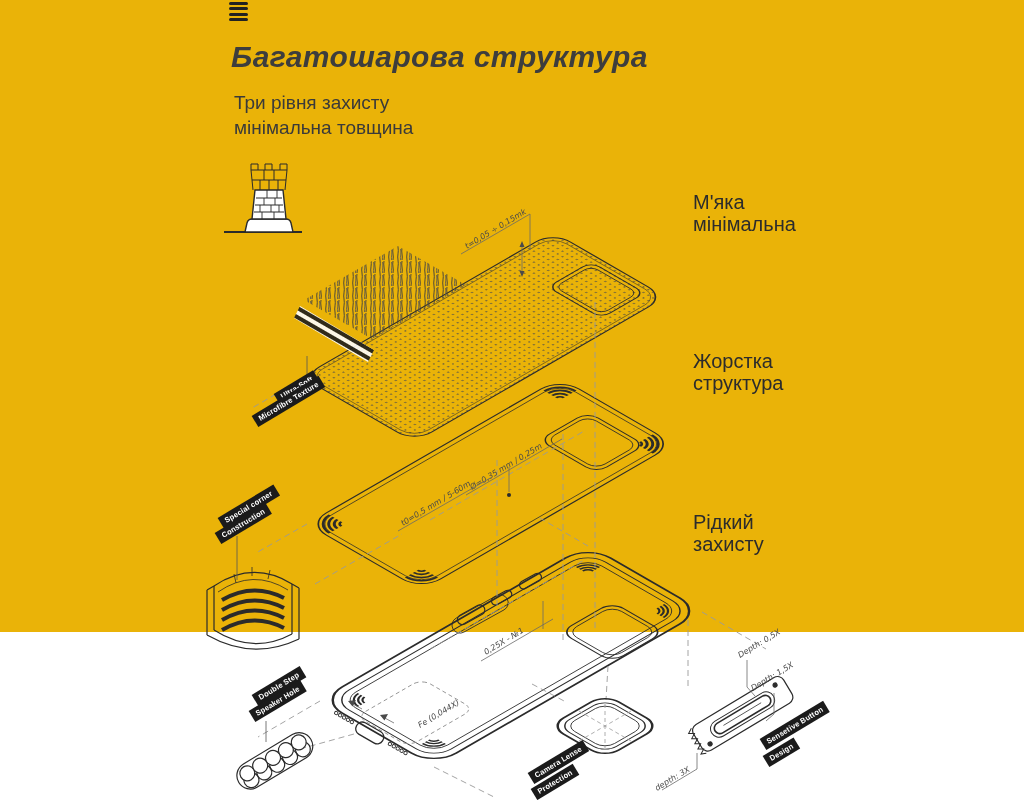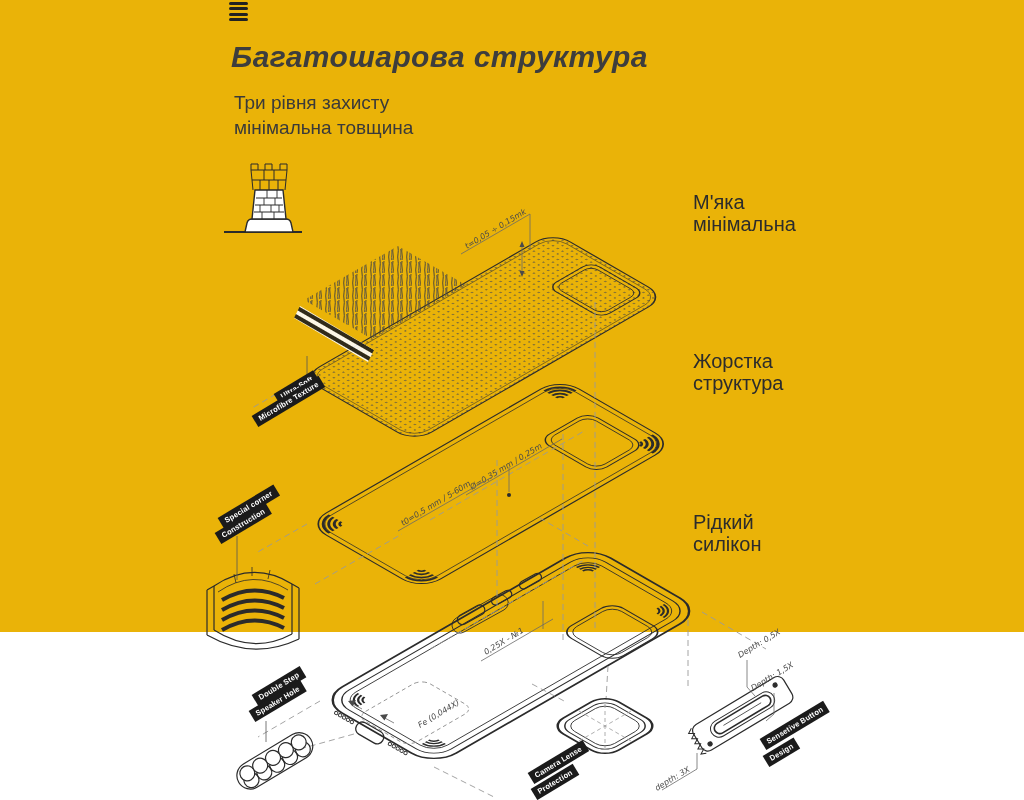--- a/index.html
+++ b/index.html
@@ -41,21 +41,21 @@
   <div class="layer-label" style="top:191px">
     <div>М'яка</div>
     <div>мінімальна</div>
   </div>
   <div class="layer-label" style="top:350px">
     <div>Жорстка</div>
     <div>структура</div>
   </div>
   <div class="layer-label" style="top:511px">
     <div>Рідкий</div>
-    <div>силікон</div>
+    <div>захисту</div>
   </div>
 
   <svg width="1024" height="800" viewBox="0 0 1024 800">
     <defs>
       <pattern id="pd" width="5.5" height="5.5" patternUnits="userSpaceOnUse">
         <circle cx="2.7" cy="2.7" r="0.8" fill="#4c4c4c"></circle>
       </pattern>
       <pattern id="pf" width="9" height="13" patternUnits="userSpaceOnUse">
         <path d="M2,13 C1,9 3,5 2,0" stroke="#3c3c3c" stroke-width="0.9" fill="none"></path>
         <path d="M6,13 C7,9 5,5 6,1" stroke="#3c3c3c" stroke-width="0.9" fill="none"></path>

